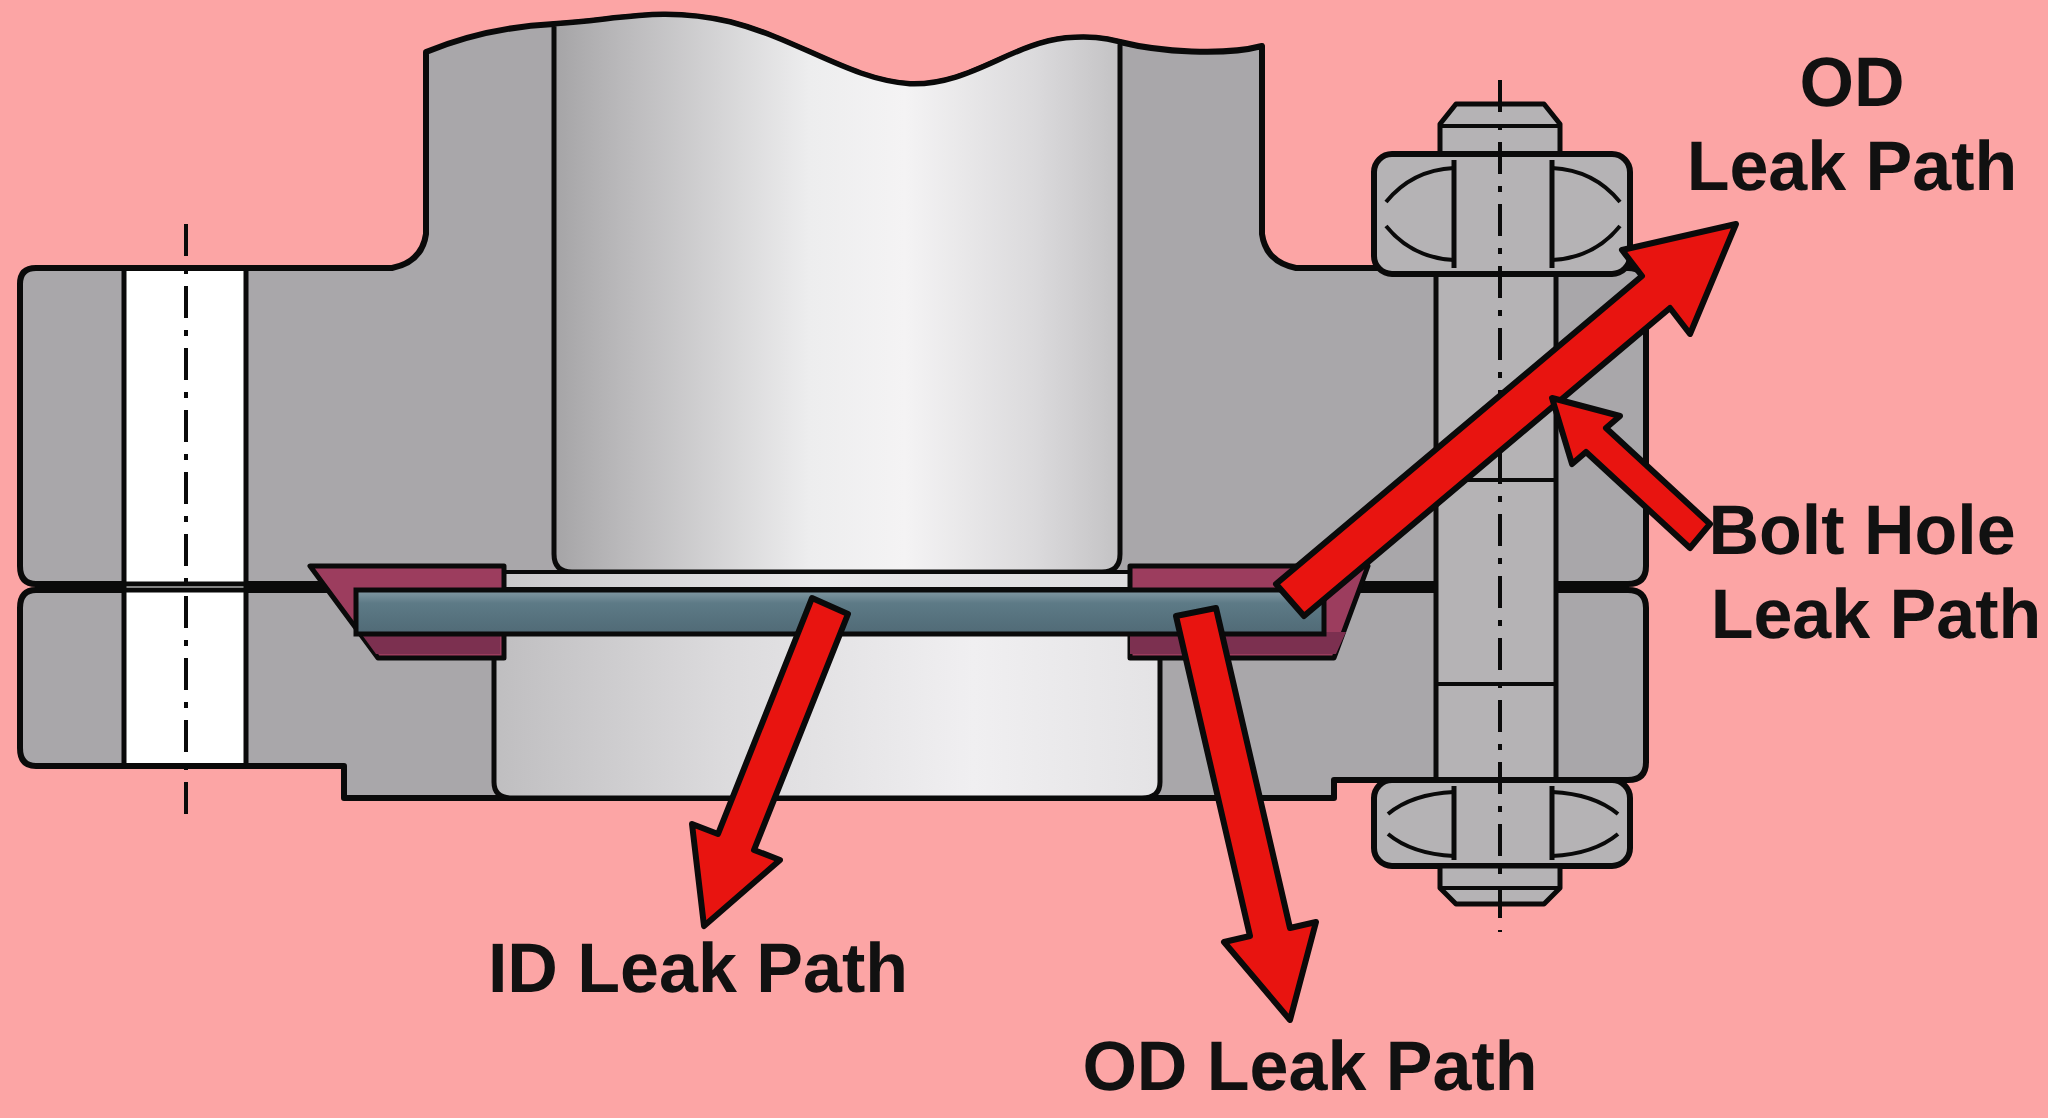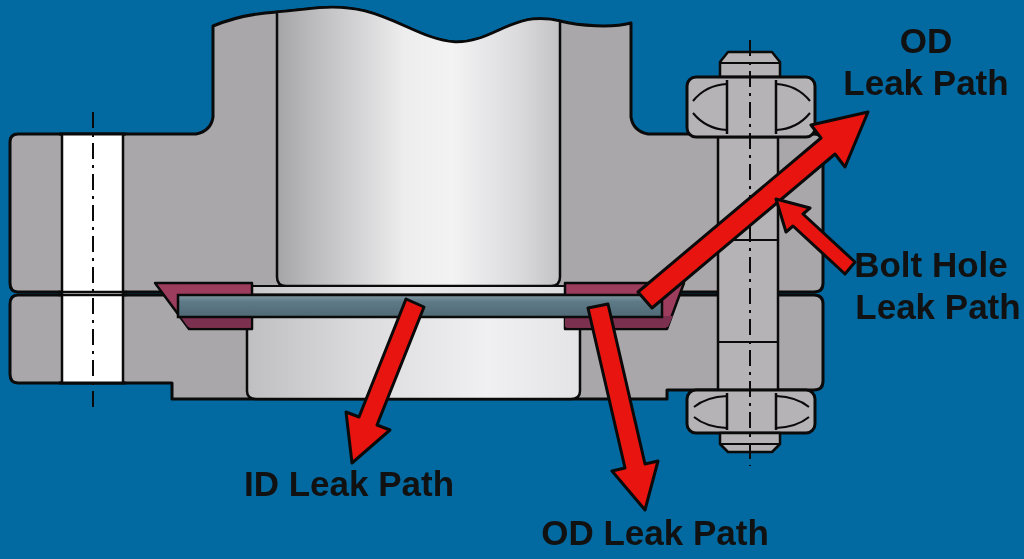--- a/index.html
+++ b/index.html
@@ -1,16 +1,16 @@
 <!DOCTYPE html>
 <html><head>
 <meta charset="utf-8">
 <style>
   html,body{margin:0;padding:0;background:#fff;}
-  #stage{position:relative;width:1024px;height:559px;background:#0369a1;overflow:hidden;}
+  #stage{position:relative;width:1024px;height:559px;background:#fca5a5;overflow:hidden;}
   svg{display:block;}
   .lbl{
     font-family:"Liberation Sans","DejaVu Sans",sans-serif;
     font-weight:bold;
     font-size:35px;
     fill:#111111;
   }
 </style>
 </head>
 <body>

